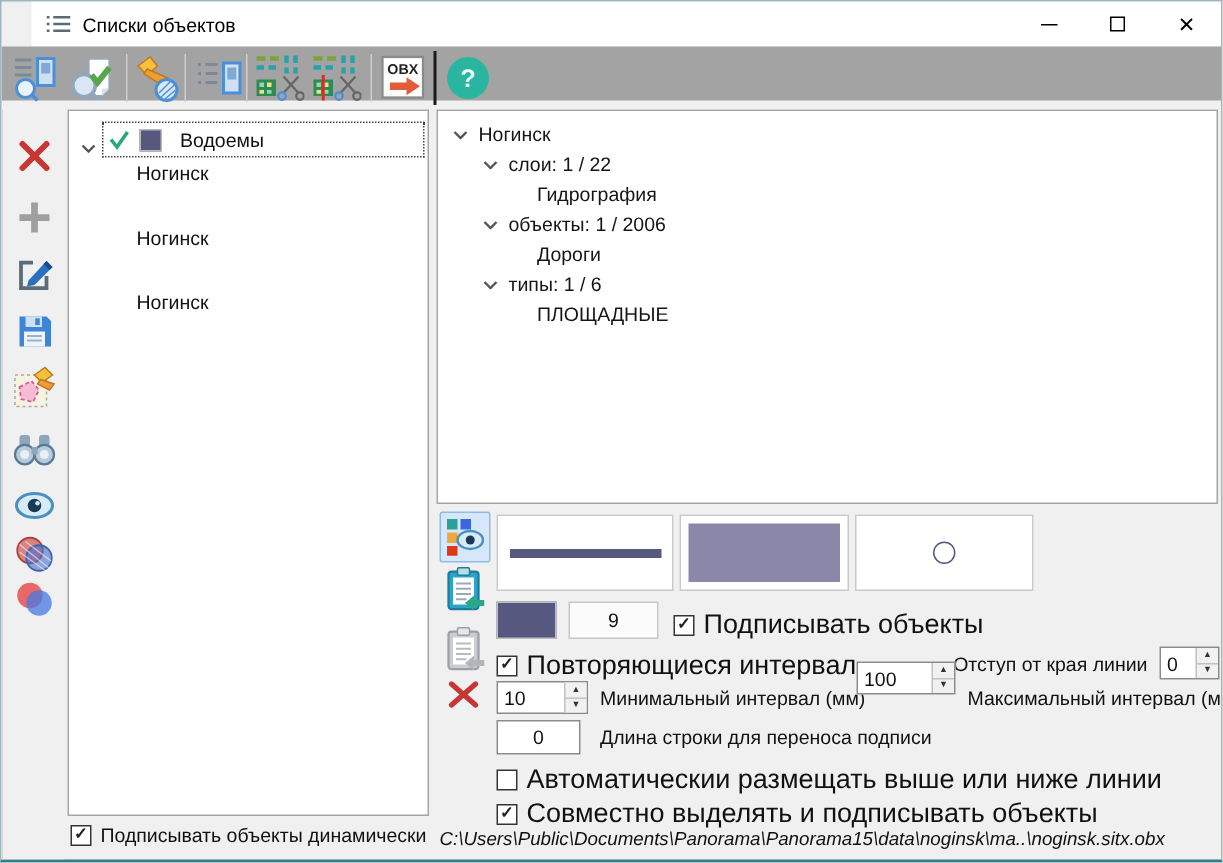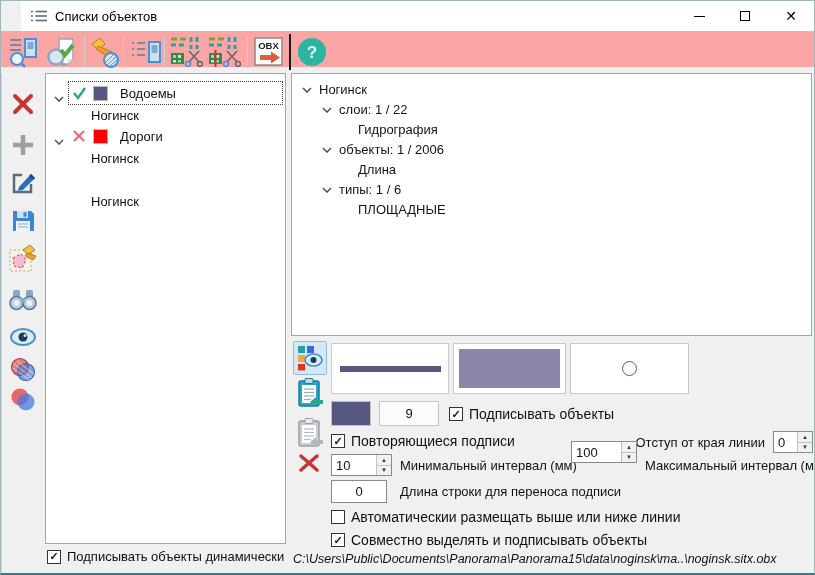--- a/index.html
+++ b/index.html
@@ -13,21 +13,21 @@
   
   #titlebar { position:absolute; left:0; top:0; right:0; height:30px; background:#fff; display:flex; align-items:center;margin-left:20px; }
   #title-text { font-size:13px; color:#000; margin-left:8px; }
   #titlebar-icon { margin-left:10px; display:flex; }
   .win-btns { position:absolute; right:0; top:0; height:30px; display:flex; }
   .win-btn { width:46px; height:30px; display:flex; align-items:center; justify-content:center; cursor:default; }
   .glyph-min { width:11px; height:1px; background:#000; }
   .glyph-max { width:10px; height:10px; border:1px solid #000; }
   .glyph-close { font-size:14px; color:#000; line-height:1; }
   
-  #toolbar { position:absolute; left:0; top:30px; right:0; height:36px; background:#fca5a5; }
+  #toolbar { position:absolute; left:0; top:30px; right:0; height:36px; background:#a3a3a3; }
   .tbtn { position:absolute; top:3px; width:36px; height:36px; display:flex; align-items:center; justify-content:center; border-radius:2px; }
   .tsep { position:absolute; top:5px; width:1px; height:32px; background:#cfcfcf; }
   .tsep-dark { position:absolute; top:3px; width:2px; height:36px; background:#1a1a1a; }
   
   #left-toolbar { position:absolute; left:0; top:72px; width:42px; bottom:0; background:#f0f0f0; border-left:1px solid #d6d6d6; }
   .sbtn { position:absolute; left:5px; width:32px; height:30px; display:flex; align-items:center; justify-content:center; }
   
   #list-panel { position:absolute; left:44px; top:72px; width:241px; height:471px; background:#fff; border:1px solid #a5a5a5; }
   .lrow { position:absolute; left:0; height:21px; display:flex; align-items:center; font-size:13px; color:#111;padding-left:20px; }
   .lrow .chev { position:absolute; left:8px; top:7px; }
@@ -44,21 +44,21 @@
   
   .pbox { position:absolute; top:342px; height:51px; background:#fff; border:1px solid #c9c9c9; }
   #preview-line-bar { position:absolute; left:8px; top:22px; height:6px; width:101px; }
   #preview-fill-rect { position:absolute; left:5px; top:5px; right:5px; bottom:5px; }
   #preview-circle { position:absolute; left:51px; top:17px; width:15px; height:15px; border:1px solid #565880; border-radius:50%; }
   #preview-text-a { position:absolute; left:9px; top:7px; font-size:13px; color:#62628e; }
   #preview-text-v { position:absolute; left:9px; top:24px; font-size:13px; color:#9a9a9a; }
   .mini-btn { position:absolute; display:flex; align-items:center; justify-content:center; }
   #btn-palette { left:292px; top:340px; width:34px; height:34px; background:#d5e7f8; border:1px solid #8ebce8; border-radius:2px; }
   
-  .cbrow { position:absolute; display:flex; align-items:center; gap:6px; font-size:14px; color:#111; }
+  .cbrow { position:absolute; display:flex; align-items:center; gap:6px; font-size:18px; color:#111; }
   .cb { width:14px; height:14px; border:1px solid #333; background:#fff; display:inline-flex; align-items:center; justify-content:center; flex:0 0 auto; }
   .cb.checked::after { content:"✓"; font-size:11px; font-weight:bold; color:#222; line-height:1; }
   
   .field { position:absolute; background:#fbfbfb; border:1px solid #c6c6c6; display:flex; align-items:center; justify-content:center; font-size:13px; color:#111; }
   .spin { position:absolute; background:#fff; border:1px solid #8a8a8a; display:flex; font-size:13px; color:#111; }
   .spin .val { flex:1; display:flex; align-items:center; padding-left:4px; }
   .spin .btns { width:15px; border-left:1px solid #c2c2c2; display:flex; flex-direction:column; background:#f1f1f1; }
   .spin .btns span { flex:1; display:flex; align-items:center; justify-content:center; font-size:6px; color:#333; }
   .spin .btns span:first-child { border-bottom:1px solid #c2c2c2; }
   .flabel { position:absolute; font-size:13px; color:#111; white-space:nowrap; }
@@ -316,33 +316,20 @@
       <span class="stateico"><svg width="14" height="14" viewBox="0 0 14 14">
             <path d="M2 7 l4 5 7 -10" fill="none" stroke="#2aa87a" stroke-width="2.4"></path>
           </svg></span>
       <span class="csq" style="background: rgb(86, 88, 128);"></span>
       <span class="llabel">Водоемы</span>
     </div>
     <div class="lrow" style="top:31px; width:100%">
       <span class="sublabel">Ногинск</span>
     </div>
 
-    <div class="lrow" style="top:52px; width:100%">
-      <span class="chev"><svg width="10" height="6" viewBox="0 0 10 6">
-            <polyline points="1,1 5,5 9,1" fill="none" stroke="#555" stroke-width="1.6"></polyline>
-          </svg></span>
-      <span class="stateico"><svg width="14" height="14" viewBox="0 0 14 14">
-            <g stroke="#e87070" stroke-width="2.2">
-              <line x1="2" y1="2" x2="12" y2="12"></line>
-              <line x1="12" y1="2" x2="2" y2="12"></line>
-            </g>
-          </svg></span>
-      <span class="csq" style="background: rgb(253, 0, 0);"></span>
-      <span class="llabel">Дороги</span>
-    </div>
     <div class="lrow" style="top:74px; width:100%">
       <span class="sublabel">Ногинск</span>
     </div>
 
     <div class="lrow" style="top:117px; width:100%">
       <span class="sublabel">Ногинск</span>
     </div>
   </div>
 
   <div id="list-footer">
@@ -372,21 +359,21 @@
     </div>
     <div class="trow" style="left:30px; top:68px">
       <span class="chev">
           <svg width="10" height="6" viewBox="0 0 10 6">
             <polyline points="1,1 5,5 9,1" fill="none" stroke="#555" stroke-width="1.6"></polyline>
           </svg>
         </span>
       <span>объекты: 1 / 2006</span>
     </div>
     <div class="trow" style="left:66px; top:88px">
-      <span>Длина</span>
+      <span>Дороги</span>
     </div>
     <div class="trow" style="left:30px; top:108px">
       <span class="chev">
           <svg width="10" height="6" viewBox="0 0 10 6">
             <polyline points="1,1 5,5 9,1" fill="none" stroke="#555" stroke-width="1.6"></polyline>
           </svg>
         </span>
       <span>типы: 1 / 6</span>
     </div>
     <div class="trow" style="left:66px; top:128px">
@@ -453,21 +440,21 @@
 
   <div id="swatch" style="background: rgb(86, 88, 128);"></div>
   <div class="field" style="left:378px; top:400px; width:60px; height:25px">9</div>
   <div class="cbrow" style="left:448px; top:405px">
     <span class="cb checked"></span>
     <span>Подписывать объекты</span>
   </div>
 
   <div class="cbrow" style="left:330px; top:432px">
     <span class="cb checked"></span>
-    <span>Повторяющиеся подписи</span>
+    <span>Повторяющиеся интервал</span>
   </div>
   <div class="flabel" style="right:49px; top:434px">Отступ от края линии</div>
   <div class="spin" style="left:772px; top:430px; width:40px; height:22px">
     <span class="val">0</span>
     <span class="btns">
         <span>▲</span>
         <span>▼</span>
       </span>
   </div>
 

